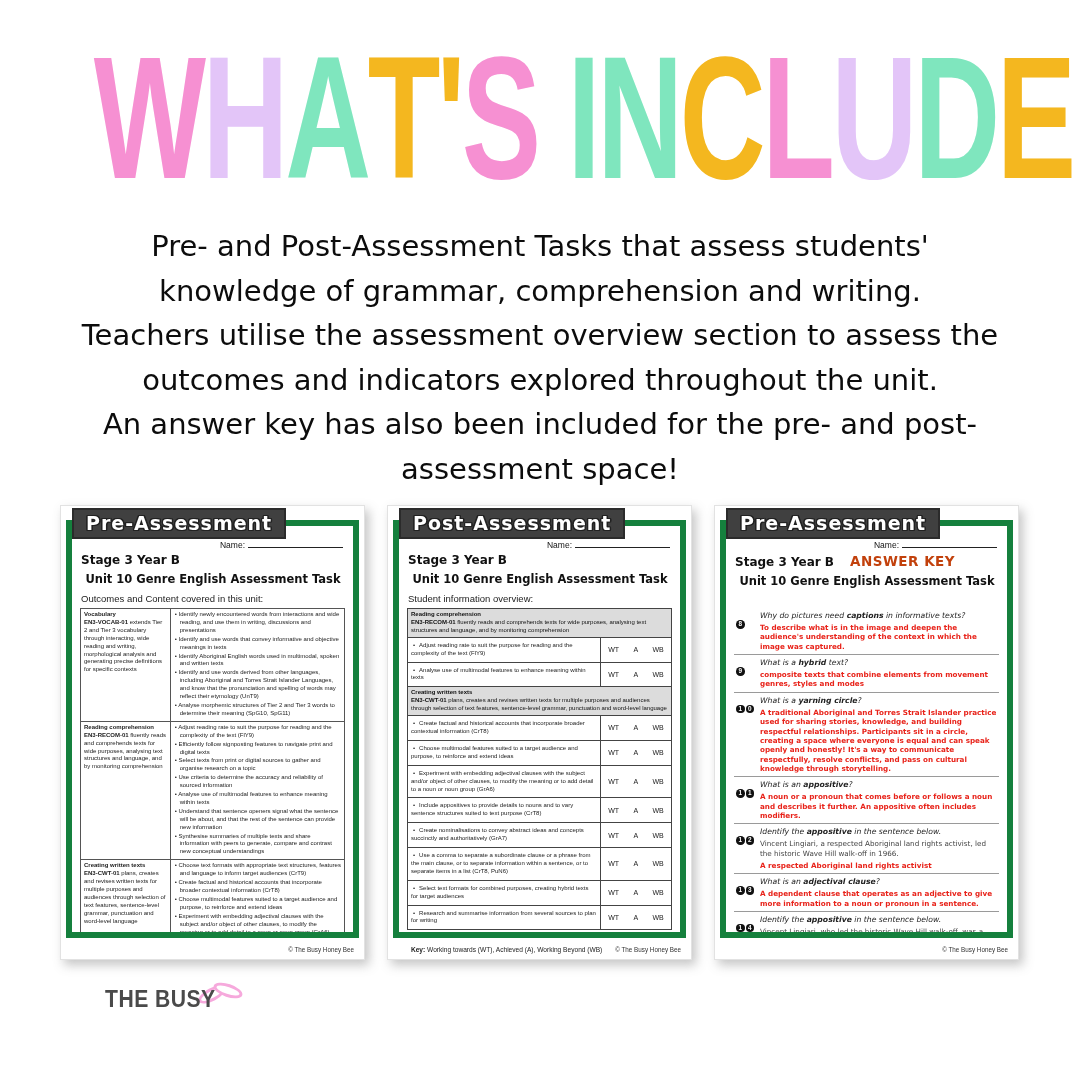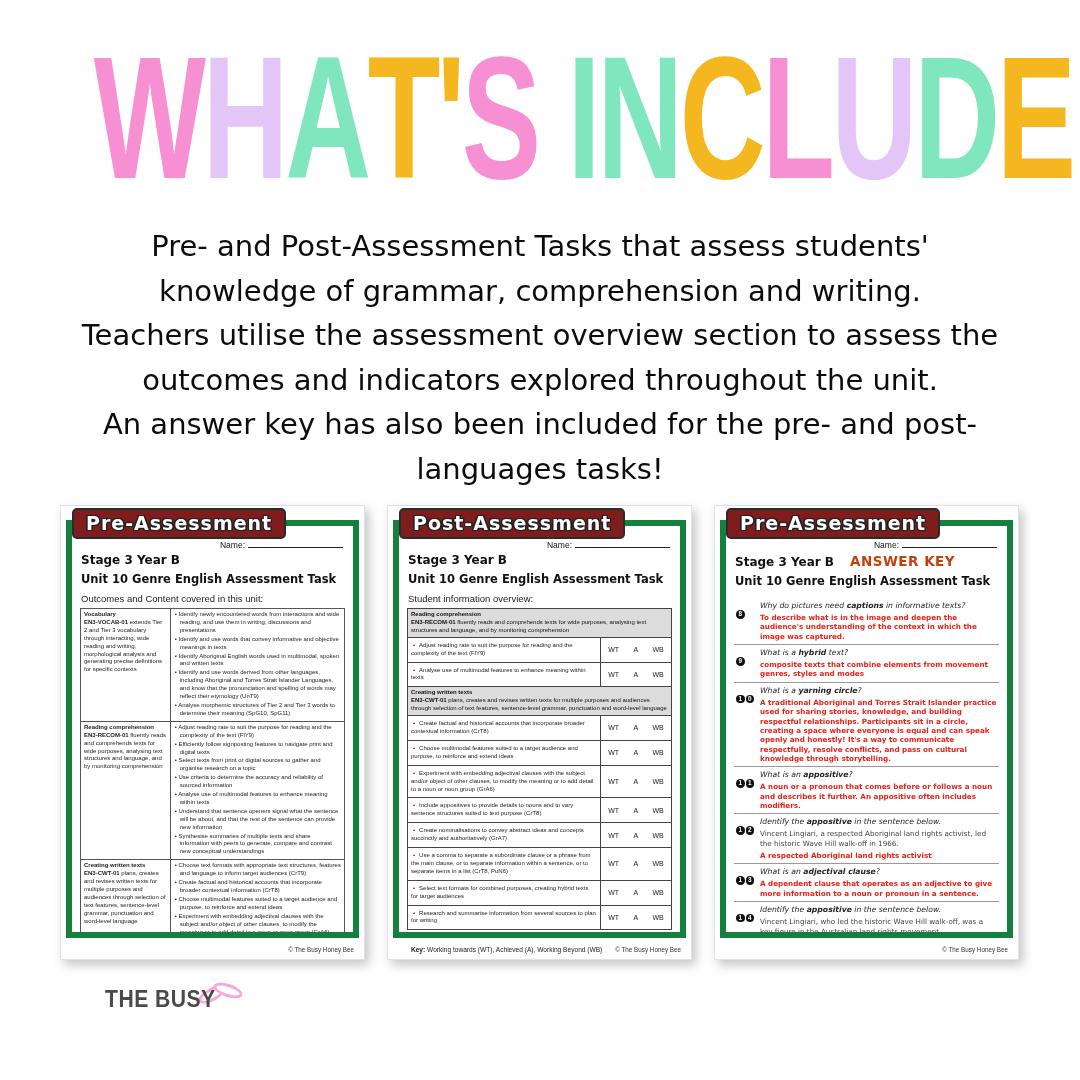--- a/index.html
+++ b/index.html
@@ -17,31 +17,31 @@
   
   .intro { position:absolute; top:224px; left:40px; width:1000px; text-align:center;
            font-family:"DejaVu Sans", sans-serif; font-size:29px; line-height:44.5px; color:#0c0c0c; }
 
   
   .docs-row { position:absolute; top:505px; left:60px; display:flex; gap:22px; }
   .doc-card { position:relative; width:305px; height:455px; background:#fff;
               border:1px solid #e2e2e2; box-shadow:4px 5px 10px rgba(90,90,90,.35); }
   .doc-frame { position:absolute; left:5px; right:5px; top:14px; bottom:21px;
                border:6px solid #15803d; padding:8px 8px 2px 8px; overflow:hidden; }
-  .doc-badge { position:absolute; top:2px; left:11px; z-index:3; background:#7f1d1d;
-               border:2px solid #2b2b2b; border-radius:5px; padding:2px 12px 3px 12px; }
+  .doc-badge { position:absolute; top:2px; left:11px; z-index:3; background:#404040;
+               border:2px solid #2b2b2b; border-radius:0; padding:2px 12px 3px 12px; }
   .outline-text { font-weight:bold; font-size:19px; letter-spacing:1px; color:#fff;
         font-family:"DejaVu Sans", sans-serif;
         text-shadow:-1.2px -1.2px 0 #222, 1.2px -1.2px 0 #222, -1.2px 1.2px 0 #222,
                      1.2px 1.2px 0 #222, 0 -1.4px 0 #222, 0 1.4px 0 #222,
                     -1.4px 0 0 #222, 1.4px 0 0 #222; }
   .name-row { text-align:right; font-size:8.5px; color:#111; margin:6px 2px 3px 0; }
   .name-blank { display:inline-block; width:95px; border-bottom:1.2px solid #222; height:8px; margin-left:3px; }
   .doc-stage { font-family:"DejaVu Sans", sans-serif; font-weight:bold; font-size:12px; color:#111; margin:0 0 5px 1px; }
-  .doc-unit  { font-family:"DejaVu Sans", sans-serif; font-weight:bold; font-size:11.5px; color:#111; margin:0 0 7px 1px; }
+  .doc-unit  { font-family:"DejaVu Sans", sans-serif; font-weight:bold; font-size:11.5px; color:#111; margin:0 0 7px 1px;text-align:center; }
   .doc-sec   { font-size:9.5px; color:#222; margin:0 0 4px 1px; }
   .answer-key { color:#c2410c; font-weight:bold; font-size:13.5px; margin-left:16px; letter-spacing:.5px;
                 font-family:"DejaVu Sans", sans-serif; }
   .doc-footer { position:absolute; bottom:6px; left:10px; right:10px; display:flex;
                 align-items:center; font-size:6.3px; color:#333; }
   .doc-footer .copyright { margin-left:auto; }
   .key-line { flex:1; text-align:center; font-size:6.6px; color:#222; }
 
   
   .outcomes-table { width:100%; border-collapse:collapse; table-layout:fixed; }
@@ -58,21 +58,21 @@
                    font-size:6px; line-height:1.32; color:#111; }
   .d2-sec-title { font-weight:bold; }
   .d2-row { display:flex; border-bottom:1px solid #444; }
   .d2-rows:last-child .d2-row:last-child { border-bottom:none; }
   .d2-q { flex:1; padding:4px 3px; border-right:1px solid #444; font-size:6px; line-height:1.32; color:#222; }
   .d2-q .blt { margin:0 4px 0 2px; }
   .d2-marks { width:70px; display:flex; align-items:center; justify-content:space-around;
               font-size:7px; color:#222; }
 
   
-  .q-list { margin-top:10px; }
+  .q-list { margin-top:20px; }
   .q-item { display:flex; padding:3px 0 3px 2px; border-bottom:1px solid #9a9a9a; }
   .q-item:last-child { border-bottom:none; }
   .q-num { width:24px; flex:none; padding-top:1px; }
   .qn { display:inline-block; width:8.5px; height:8.5px; border-radius:50%; background:#111;
         color:#fff; font-size:6.4px; line-height:8.7px; text-align:center; font-weight:bold; margin-right:1px; }
   .q-body { flex:1; padding-right:2px; }
   .q-text { font-style:italic; font-size:7.7px; line-height:1.3; color:#222;
             font-family:"DejaVu Sans", sans-serif; margin-bottom:2px; }
   .q-sentence { font-size:7.2px; line-height:1.35; color:#444; margin-bottom:2px;
                 font-family:"DejaVu Sans", sans-serif; }
@@ -107,21 +107,21 @@
     <span class="t-letter" style="color: rgb(246, 144, 210);">W</span><span class="t-letter" style="color: rgb(227, 197, 248);">H</span><span class="t-letter" style="color: rgb(127, 230, 190);">A</span><span class="t-letter" style="color: rgb(244, 183, 31);">T</span><span class="t-letter" style="color: rgb(244, 183, 31);">'</span><span class="t-letter" style="color: rgb(246, 144, 210);">S</span><span class="t-letter" style="color: rgb(255, 255, 255);">&nbsp;</span><span class="t-letter" style="color: rgb(127, 230, 190);">I</span><span class="t-letter" style="color: rgb(127, 230, 190);">N</span><span class="t-letter" style="color: rgb(244, 183, 31);">C</span><span class="t-letter" style="color: rgb(246, 144, 210);">L</span><span class="t-letter" style="color: rgb(227, 197, 248);">U</span><span class="t-letter" style="color: rgb(127, 230, 190);">D</span><span class="t-letter" style="color: rgb(244, 183, 31);">E</span><span class="t-letter" style="color: rgb(246, 144, 210);">D</span></span>
   </h1>
 
   <div class="intro">
 
   <div class="intro-line">Pre- and Post-Assessment Tasks that assess students'</div>
       <div class="intro-line">knowledge of grammar, comprehension and writing.</div>
       <div class="intro-line">Teachers utilise the assessment overview section to assess the</div>
       <div class="intro-line">outcomes and indicators explored throughout the unit.</div>
       <div class="intro-line">An answer key has also been included for the pre- and post-</div>
-      <div class="intro-line">languages tasks!</div>
+      <div class="intro-line">assessment space!</div>
     </div>
 
   <div class="docs-row">
 
     <div class="doc-card">
       <div class="doc-badge">
         <span class="outline-text">Pre-Assessment</span>
       </div>
       <div class="doc-frame">
         <div class="name-row">

